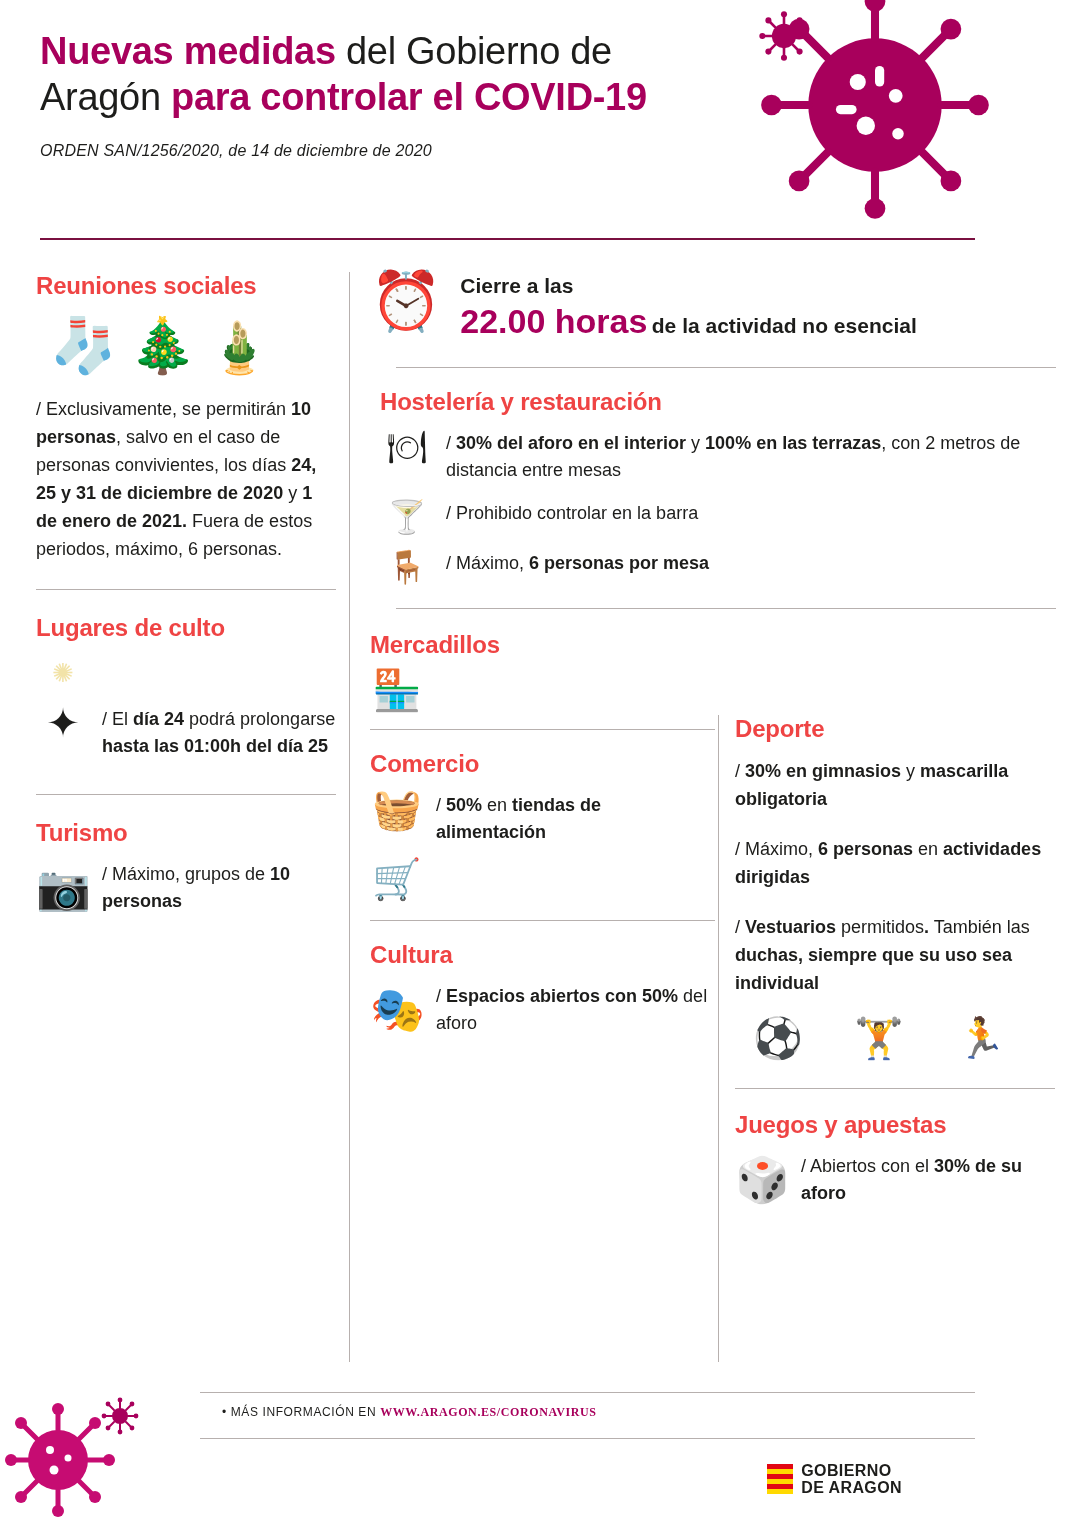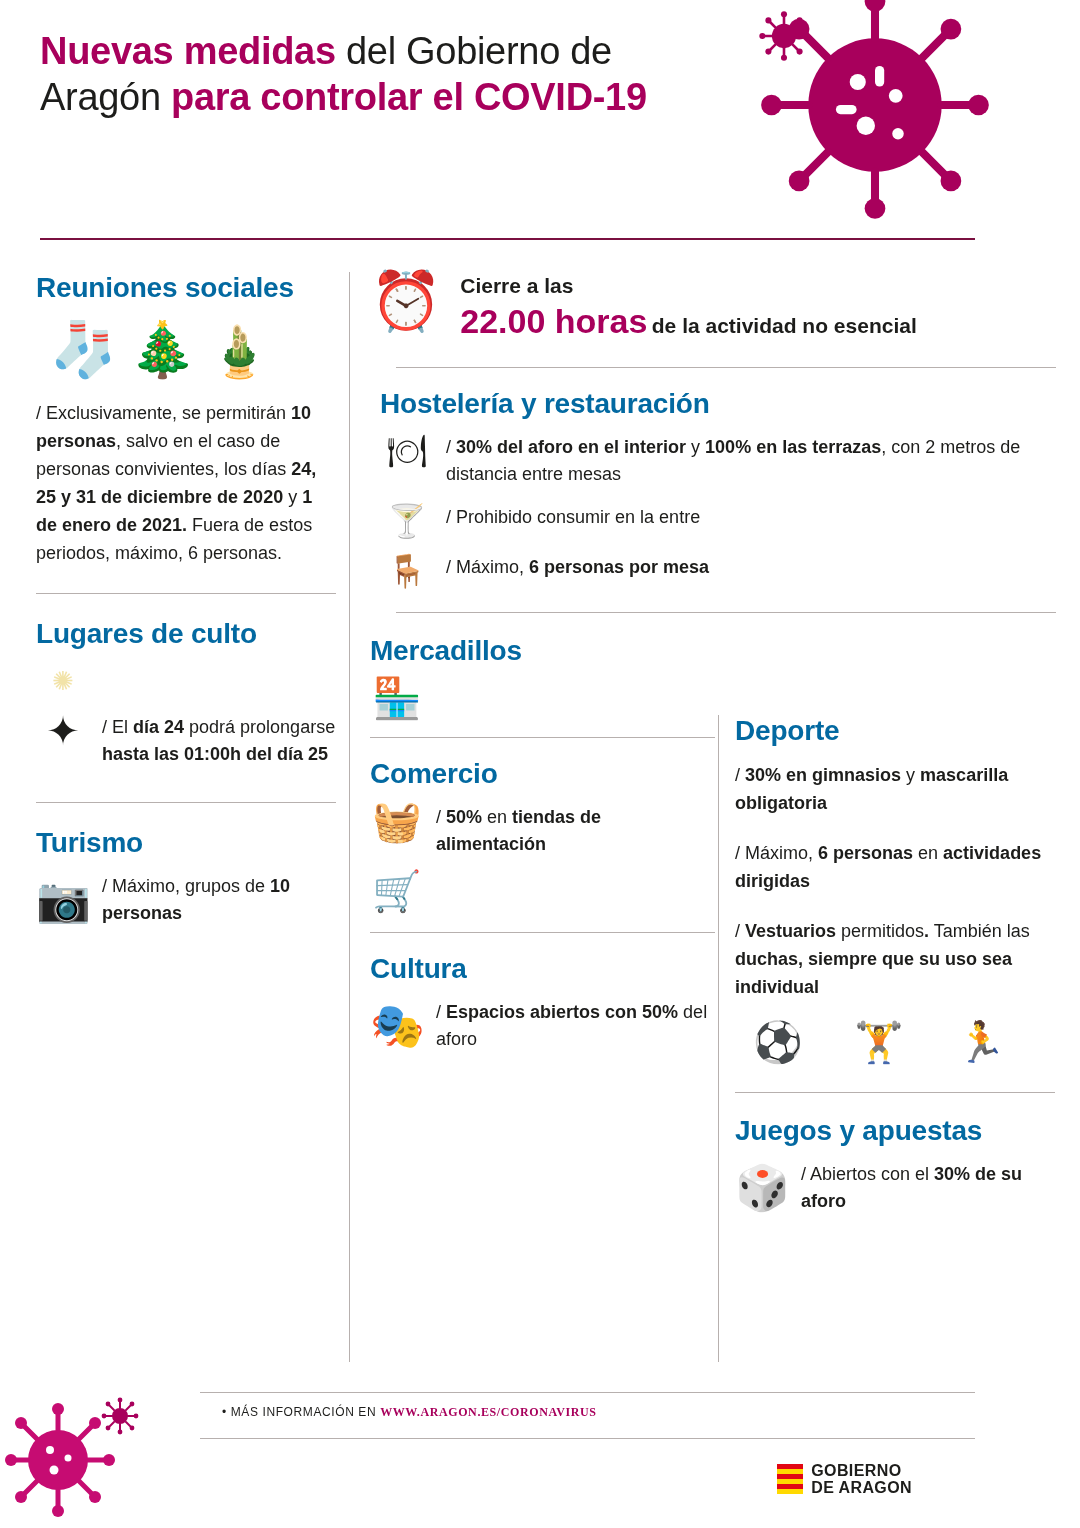--- a/index.html
+++ b/index.html
@@ -118,22 +118,22 @@
   }
   .vline {
     position: absolute;
     background: #b7b0ae;
     width: 1px;
   }
   .vline-1 { left: 349px; top: 272px; height: 1090px; }
   .vline-2 { left: 718px; top: 715px; height: 647px; }
 
   h2.sec {
-    font-size: 28px;
-    color: #0369a1;
+    font-size: 24px;
+    color: #ef4444;
     font-weight: bold;
     margin: 0 0 14px 0;
     letter-spacing: -0.2px;
   }
 
   .hr {
     height: 1px;
     background: #b7b0ae;
     margin: 26px 0 24px 0;
   }
@@ -213,21 +213,21 @@
     position: absolute;
     left: 222px;
     top: 1405px;
     font-size: 12px;
     letter-spacing: 0.6px;
     color: #1d1d1b;
   }
   .footer-txt b { color: #a8005c; font-family: Liberation Serif, serif; }
   .gob {
     position: absolute;
-    right: 48px;
+    right: 58px;
     top: 1462px;
     display: flex;
     align-items: center;
     gap: 8px;
   }
   .gob .flag {
     width: 26px;
     height: 30px;
     background: repeating-linear-gradient(
       to bottom,
@@ -357,20 +357,21 @@
   </svg>
 
   <div class="header">
     <div class="title-line">
       <span class="t-strong">Nuevas medidas</span><span class="t-dark"> del Gobierno de</span>
     </div>
     <div class="title-line">
       <span class="t-dark">Aragón </span><span class="t-strong">para controlar el COVID-19</span>
     </div>
     <div class="subtitle-row">
+      <div class="order-ref">ORDEN SAN/1256/2020, de 14 de diciembre de 2020</div>
     </div>
   </div>
   <div class="header-rule"></div>
 
   <div class="vline vline-1"></div>
   <div class="vline vline-2"></div>
 
   <div class="col-left">
 
     <div class="section-block">
@@ -424,21 +425,21 @@
     <div class="hr-wide mid-wide" style="margin:26px 0 20px 26px; width:660px;"></div>
 
     <div class="section-block mid-wide" style="padding-left:10px;">
       <h2 class="sec">Hostelería y restauración</h2>
       <div class="item" style="width:660px;">
         <div class="ic">🍽</div>
         <div class="tx">/ <b>30% del aforo en el interior</b> y <b>100% en las terrazas</b>, con 2 metros de distancia entre mesas</div>
       </div>
       <div class="item" style="width:660px;">
         <div class="ic">🍸</div>
-        <div class="tx">/ Prohibido consumir en la entre</div>
+        <div class="tx">/ Prohibido controlar en la barra</div>
       </div>
       <div class="item" style="width:660px;">
         <div class="ic">🪑</div>
         <div class="tx">/ Máximo, <b>6 personas por mesa</b></div>
       </div>
     </div>
 
     <div class="hr-wide" style="margin:24px 0 22px 26px; width:660px;"></div>
 
     <div class="section-block">

